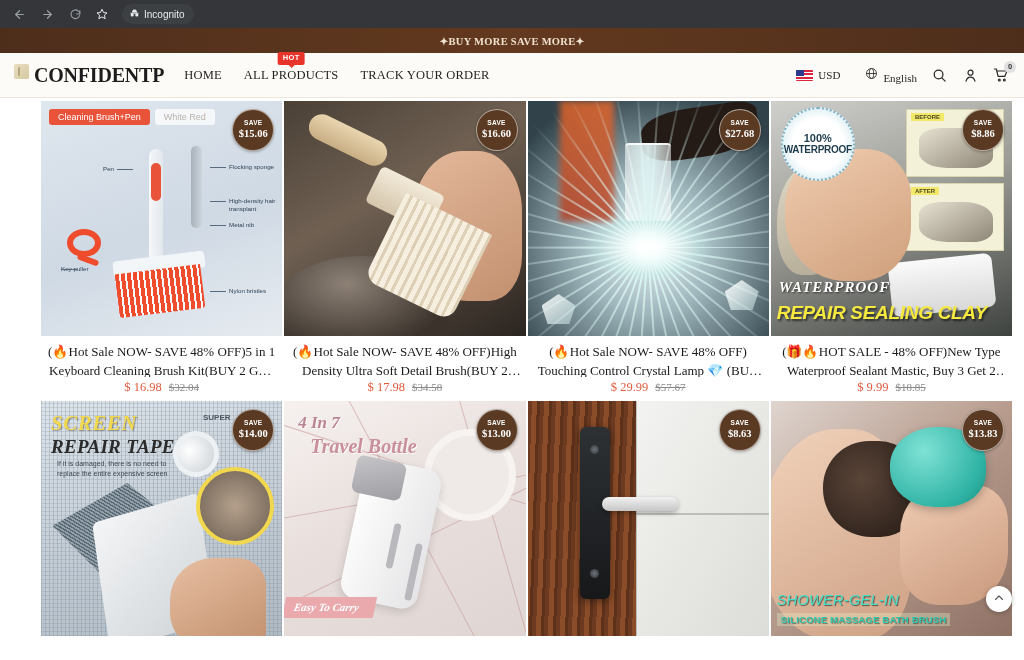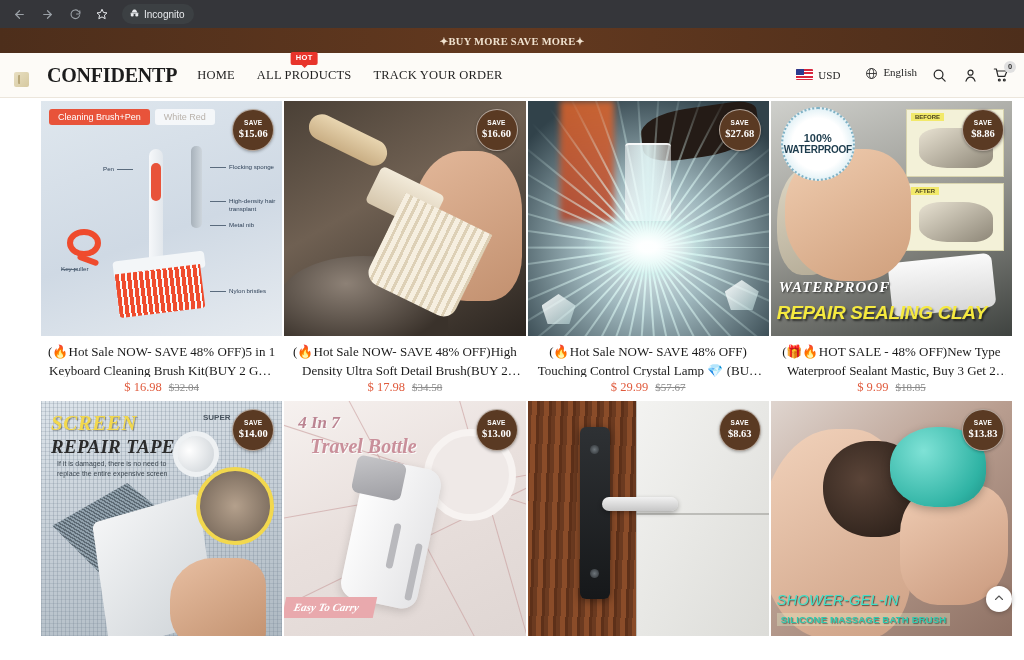--- a/index.html
+++ b/index.html
@@ -94,22 +94,22 @@
     height: 45px;
     background: #fdfbf7;
     border-bottom: 1px solid #ece6dc;
     display: flex;
     align-items: center;
     padding: 0 14px;
     position: relative;
   }
   .brand {
     display: flex;
-    align-items: flex-end;
-    gap: 18px;
+    align-items: flex-start;
+    gap: 5px;
     margin-right: 20px;
   }
   .brand-mark {
     width: 15px; height: 15px;
     background: linear-gradient(135deg,#e8dfc2,#d6c9a0);
     border-radius: 2px;
     position: relative;
   }
   .brand-mark::after {
     content: "";
@@ -164,21 +164,21 @@
     border-top: 3px solid #e8342a;
   }
   .header-right {
     margin-left: auto;
     display: flex;
     align-items: center;
     gap: 13px;
   }
   .locale {
     display: flex;
-    align-items: flex-start;
+    align-items: flex-end;
     gap: 5px;
     padding-left: 12px;
   }
   .flag {
     width: 17px; height: 11px;
     position: relative;
     overflow: hidden;
     border-radius: 1px;
     background: #fff;
   }

